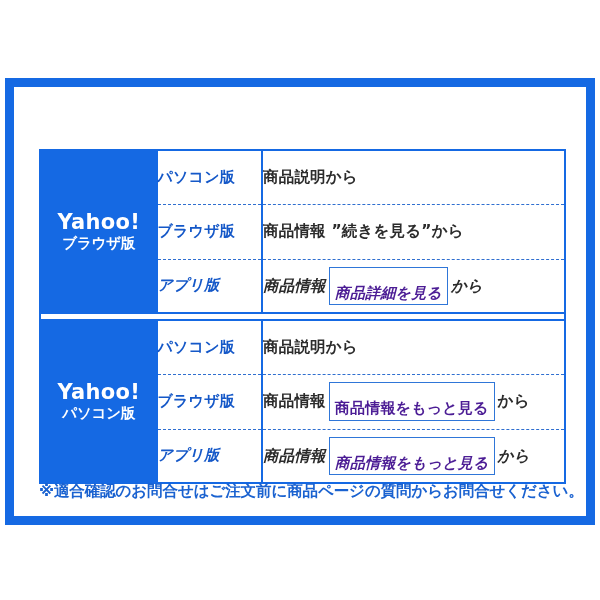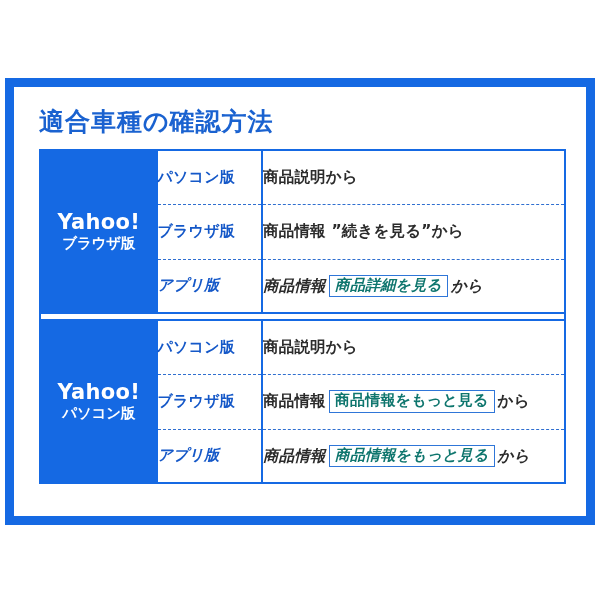--- a/index.html
+++ b/index.html
@@ -129,25 +129,25 @@
     border-top: 2px solid #1569e3;
     border-bottom: 2px solid #1569e3;
   }
   tr.gap td.brandgap {
     border-right: 1px solid #ffffff;
   }
 
   .btnbox {
     display: inline-block;
     border: 1.5px solid #2f76d8;
-    padding: 1px 5px 2px 5px;
+    padding: 17px 5px 2px 5px;
     margin: 2px 3px;
     font-size: 15px;
     font-weight: bold;
-    color: #0f766e;
+    color: #4c1d95;
     line-height: 1.15;
     vertical-align: middle;
     background: #ffffff;
   }
 
   .note {
     position: absolute;
     left: 25px;
     top: 394px;
     font-size: 15.5px;
@@ -158,21 +158,20 @@
   }
 </style>
 </head>
 <body>
 
 <div class="canvas">
 
   <div class="frame">
     <div class="frame-inner">
 
-      <div class="title">適合車種の確認方法</div>
 
       <div class="table-wrap">
         <table class="cfg">
           <tbody>
 
             <tr class="r1">
               <td class="brand" rowspan="3">
                 <div class="brand-top">Yahoo!</div>
                 <div class="brand-bottom">ブラウザ版</div>
               </td>
@@ -224,17 +223,18 @@
               <td class="platform">アプリ版</td>
               <td class="desc">
                 <span>商品情報</span><span class="btnbox">商品情報をもっと見る</span><span>から</span>
               </td>
             </tr>
 
           </tbody>
         </table>
       </div>
 
+      <div class="note">※適合確認のお問合せはご注文前に商品ページの質問からお問合せください。</div>
 
     </div>
   </div>
 
 </div>
 
 </body></html>

